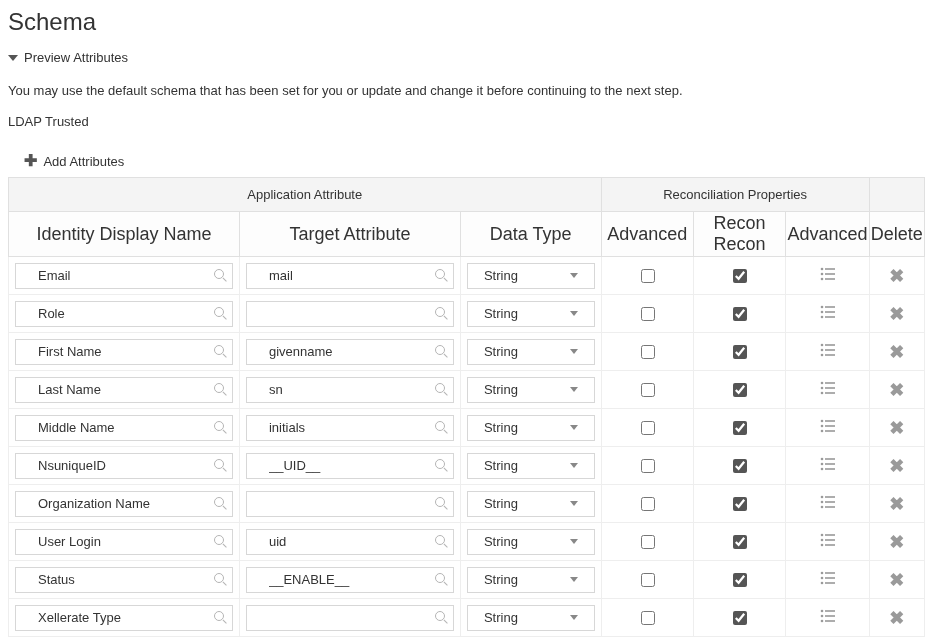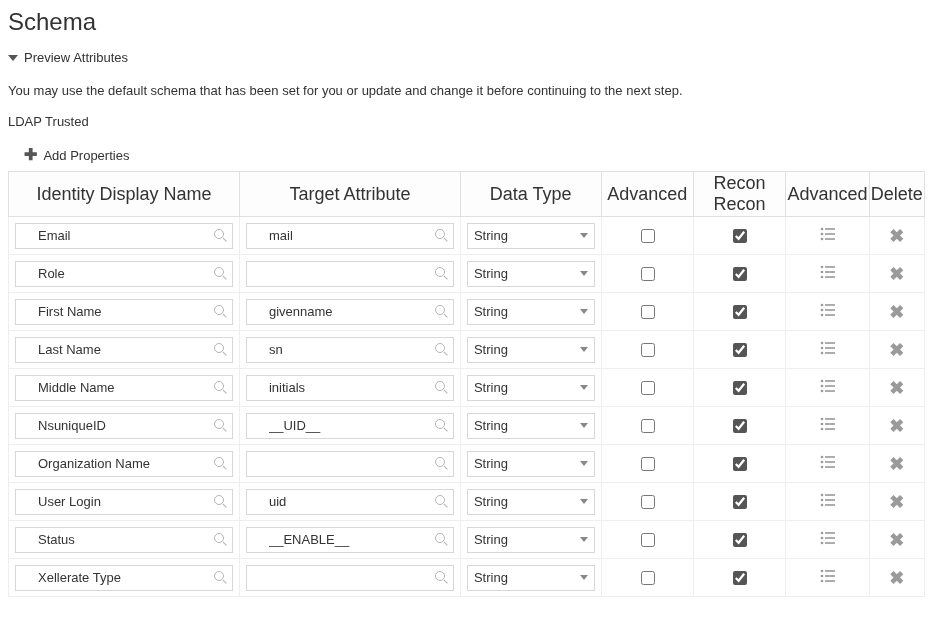--- a/index.html
+++ b/index.html
@@ -36,21 +36,21 @@
     display: inline-block;
   }
   .help-text {
     font-size: 13px;
     color: #333;
     margin-bottom: 16px;
   }
   .subtitle {
     font-size: 13px;
     color: #333;
-    margin-bottom: 18px;
+    margin-bottom: 24px;
   }
   .add-attr {
     display: inline-flex;
     align-items: center;
     gap: 6px;
     margin: 0 0 8px 16px;
     cursor: pointer;
     color: #333;
   }
   .plus {
@@ -132,21 +132,21 @@
     transform: rotate(45deg);
     left: 8px; top: 10px;
   }
   .sel {
     display: flex;
     align-items: center;
     justify-content: space-between;
     border: 1px solid #d7d7d7;
     background: #fff;
     height: 26px;
-    padding: 0 6px;
+    padding: 0 16px;
     color: #333;
   }
   .caret {
     width: 0; height: 0;
     border-top: 5px solid #888;
     border-left: 4px solid transparent;
     border-right: 4px solid transparent;
   }
   .chk {
     width: 14px; height: 14px;
@@ -179,25 +179,30 @@
   <span class="tri"></span>
   <span>Preview Attributes</span>
 </div>
 
 <div class="help-text">You may use the default schema that has been set for you or update and change it before continuing to the next step.</div>
 
 <div class="subtitle">LDAP Trusted</div>
 
 <div class="add-attr">
   <span class="plus">✚</span>
-  <span>Add Properties</span>
+  <span>Add Attributes</span>
 </div>
 
 <table class="tbl">
   <thead>
+    <tr class="hdr-row1">
+      <th colspan="3">Application Attribute</th>
+      <th colspan="3">Reconciliation Properties</th>
+      <th></th>
+    </tr>
     <tr class="hdr-row2">
       <th class="col-idn">Identity Display Name</th>
       <th class="col-tgt">Target Attribute</th>
       <th class="col-dt">Data Type</th>
       <th class="col-man">Advanced</th>
       <th class="col-rec">Recon Recon</th>
       <th class="col-adv">Advanced</th>
       <th class="col-del">Delete</th>
     </tr>
   </thead>

